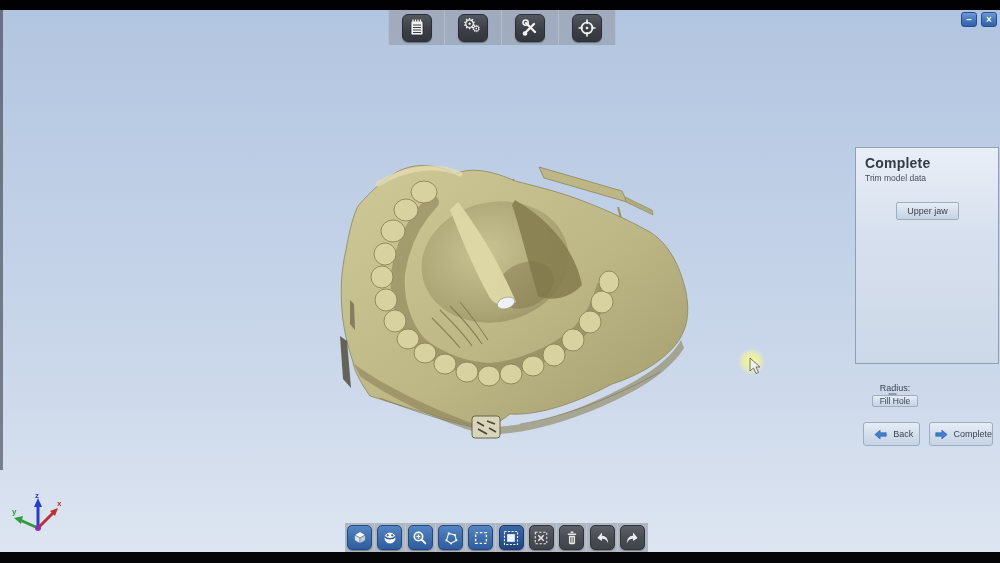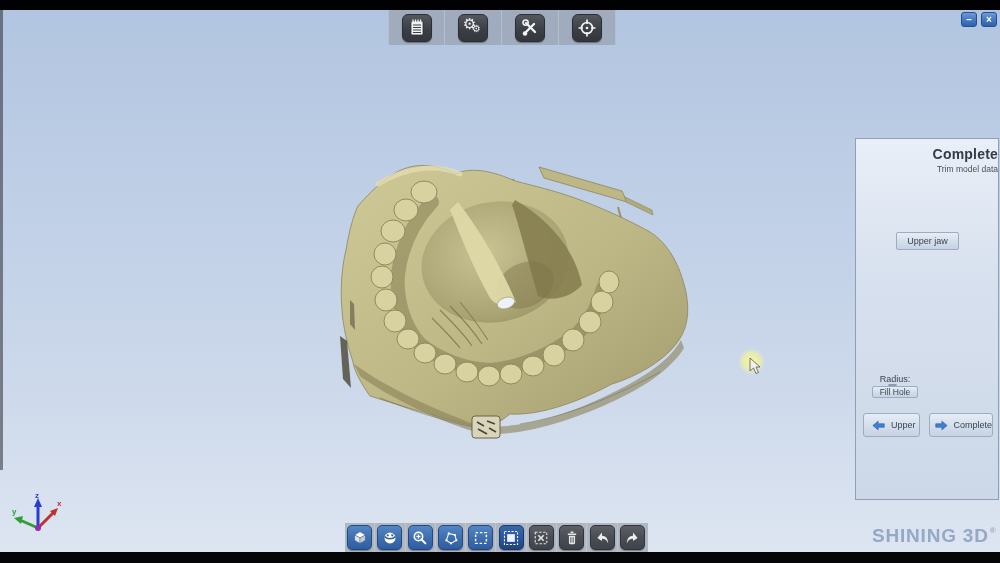--- a/index.html
+++ b/index.html
@@ -43,32 +43,32 @@
   .win-controls{position:absolute;right:3px;top:2px;display:flex;gap:4px;}
   .win-btn{
     width:16px;height:15px;border-radius:3px;
     background:linear-gradient(180deg,#6f9bd8 0%,#4a7cc0 45%,#2f62ac 100%);
     border:1px solid #245092;color:#fff;font-size:10px;font-weight:bold;
     display:flex;align-items:center;justify-content:center;line-height:1;box-sizing:border-box;
   }
 
   
   .panel{
-    position:absolute;left:855px;top:128px;width:144px;height:362px;
+    position:absolute;left:855px;top:137px;width:144px;height:217px;
     background:linear-gradient(180deg,#e9eff7 0%,#d7e0ee 40%,#ccd8e8 100%);
-    border:1px solid #8fa0b5;box-sizing:border-box;text-align:right;
+    border:1px solid #8fa0b5;box-sizing:border-box;
   }
   .panel-title{margin:7px 0 0 9px;font-size:14px;font-weight:bold;color:#343b45;letter-spacing:.2px;}
   .panel-subtitle{margin:2px 0 0 9px;font-size:8.5px;color:#47505e;}
   .btn{
     background:linear-gradient(180deg,#e6edf6 0%,#d3deec 55%,#c6d3e4 100%);
     border:1px solid #9cadc2;border-radius:2px;color:#3c4450;
     display:flex;align-items:center;justify-content:center;box-sizing:border-box;
   }
-  .jaw-btn{position:absolute;left:40px;top:54px;width:63px;height:18px;font-size:9px;margin-top:39px;}
+  .jaw-btn{position:absolute;left:40px;top:54px;width:63px;height:18px;font-size:9px;}
   .radius-row{position:absolute;left:16px;top:235px;height:18px;display:flex;align-items:center;flex-direction:column;}
   .radius-label{font-size:9px;color:#3c4450;}
   .slider-track{width:36px;height:2px;background:#8c9cb0;margin-left:5px;border-radius:1px;}
   .slider-handle{
     width:9px;height:15px;margin-left:-5px;border-radius:2px;
     background:linear-gradient(180deg,#ffffff,#dde5ef);border:1px solid #8c9cb0;box-sizing:border-box;
   }
   .fillhole-btn{width:46px;height:17px;font-size:8.5px;border-radius:2px;}
   .nav-row{position:absolute;left:7px;top:274px;width:130px;display:flex;gap:9px;}
   .nav-btn{flex:1;height:24px;border-radius:3px;font-size:9px;position:relative;padding-left:4px;}
@@ -260,21 +260,21 @@
       <div class="btn fillhole-btn">
         <span>Fill Hole</span>
       </div>
     </div>
 
     <div class="nav-row">
       <div class="btn nav-btn">
         <svg width="14" height="11" viewBox="0 0 16 12">
           <path d="M14,4 H7 V1 L1,6 L7,11 V8 H14 Z" fill="#3f7fd2" stroke="#2a5da8" stroke-width="0.7"></path>
         </svg>
-        <span>Upper</span>
+        <span>Back</span>
       </div>
       <div class="btn nav-btn">
         <svg width="14" height="11" viewBox="0 0 16 12">
           <path d="M2,4 H9 V1 L15,6 L9,11 V8 H2 Z" fill="#3f7fd2" stroke="#2a5da8" stroke-width="0.7"></path>
         </svg>
         <span>Complete</span>
       </div>
     </div>
   </div>
 
@@ -381,18 +381,15 @@
     <text x="25" y="10" fill="#2a3bd0">z</text>
     <text x="47" y="18" fill="#c03030">x</text>
     <text x="2" y="26" fill="#2f9e3a">y</text>
   </svg>
 
   <div class="cursor-glow"></div>
   <svg class="cursor-arrow" width="14" height="18" viewBox="0 0 14 18">
     <polygon points="2,1 2,14 5.5,11 8,16.5 10.5,15.5 8,10 12,10" fill="#f0f0f0" stroke="#555" stroke-width="0.8"></polygon>
   </svg>
 
-  <div class="logo">
-    <span>SHINING 3D</span><sup>®</sup>
-  </div>
 </div>
 
 <div class="bar-bottom"></div>
 
 </body></html>

